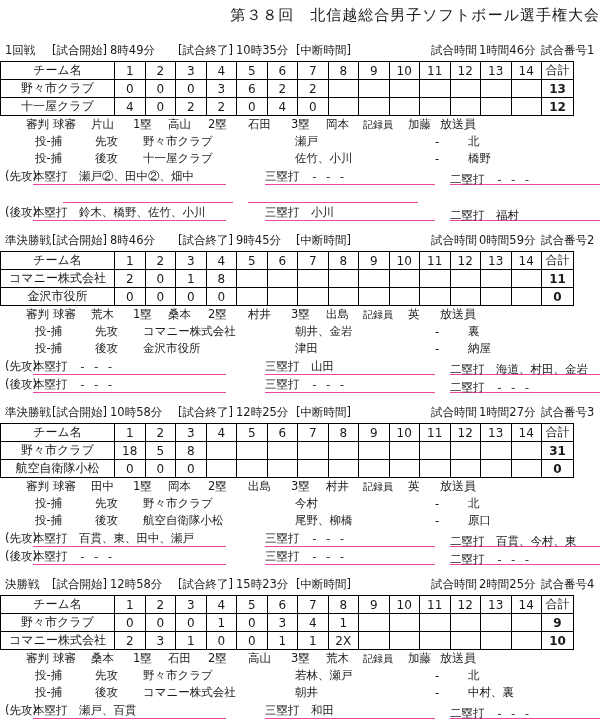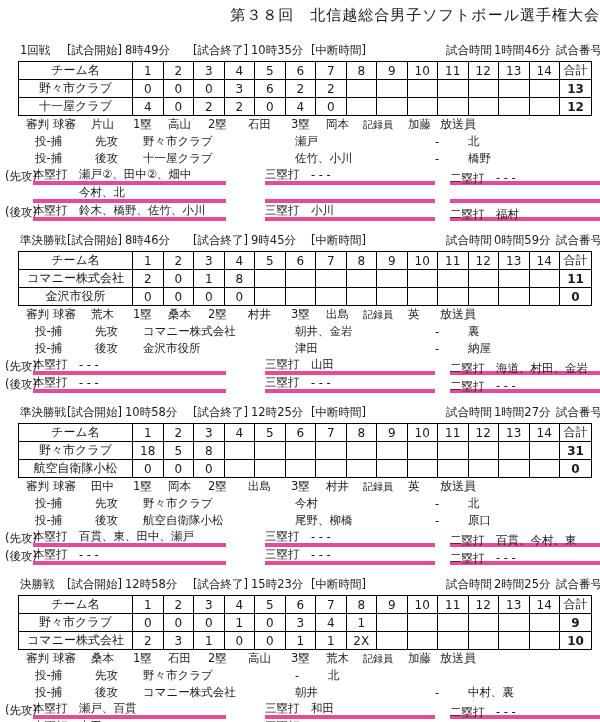--- a/index.html
+++ b/index.html
@@ -1,46 +1,46 @@
 <!DOCTYPE html>
 <html><head>
 <meta charset="utf-8">
 <style>
   html,body{margin:0;padding:0;background:#fff;}
   body{width:600px;font-family:"DejaVu Sans",sans-serif;color:#1a1a1a;-webkit-font-smoothing:antialiased;}
   .page{width:600px;padding-top:6px;}
   .title{text-align:right;font-size:15px;letter-spacing:1px;margin-bottom:18px;white-space:nowrap;}
   .game{margin-bottom:12px;}
-  .game-header{display:flex;align-items:baseline;font-size:11.5px;height:18px;padding-left:20px;white-space:nowrap;}
+  .game-header{display:flex;align-items:baseline;font-size:11.5px;height:18px;padding-left:5px;white-space:nowrap;}
   .game-header span{white-space:nowrap;overflow:visible;}
   .gh-round{width:47px;flex:none;}
   .gh-br{width:58px;flex:none;}
   .gh-start{width:68px;flex:none;}
   .gh-end{width:60px;flex:none;}
   .gh-int{width:135px;flex:none;}
   .gh-time{width:48px;flex:none;}
   .gh-dur{width:62px;flex:none;}
   .gh-no{margin-left:auto;padding-right:6px;}
   .gh-no span{display:inline;}
-  table.score{border-collapse:collapse;table-layout:fixed;width:574px;margin-left:18px;font-size:12px;border-radius:16px;}
+  table.score{border-collapse:collapse;table-layout:fixed;width:574px;font-size:12px;border-radius:16px;}
   table.score col.c-team{width:114px;}
   table.score col.c-total{width:32px;}
   table.score th,table.score td{border:1px solid #000;height:16px;text-align:center;font-weight:normal;padding:0;white-space:nowrap;overflow:hidden;}
   table.score td.total{font-weight:bold;}
   .u-row{display:flex;align-items:center;font-size:11.5px;height:17px;padding-left:26px;white-space:nowrap;}
   .u-row span{flex:none;white-space:nowrap;}
   .u1{width:27px}.u2{width:38px}.un1{width:42px}.u3{width:35px}.un2{width:40px}
   .u4{width:40px}.un3{width:43px}.u5{width:35px}.un4{width:37px}
   .u6{width:45px;font-size:10px}.un5{width:32px}.u7{font-size:12px}
   .b-row{display:flex;align-items:center;font-size:11.5px;height:17px;padding-left:35px;white-space:nowrap;gap:20px;}
   .b-row span{flex:none;white-space:nowrap;}
   .b-lbl{width:40px}.b-side{width:28px}.b-team{width:132px}.b-pitcher{width:120px}.b-dash{width:13px}
   .h-row{display:flex;align-items:stretch;font-size:11.5px;height:17px;padding-left:5px;margin-top:1px;white-space:nowrap;}
   .h-paren{width:28px;flex:none;align-self:center;}
-  .h-field{flex:none;border-bottom:4px solid #ec4899;display:flex;align-items:center;overflow:visible;}
+  .h-field{flex:none;border-bottom:1px solid #ec4899;display:flex;align-items:center;overflow:visible;font-family:Liberation Mono, monospace;}
   .h-f1{width:193px;margin-right:9px;}
   .h-f2{width:170px;margin-right:15px;margin-left:30px;}
   .h-f3{width:170px;margin-top:7px;}
   .h-lbl{width:40px;margin-right:6px;flex:none;}
   .h-val{white-space:nowrap;}
 </style>
 </head>
 <body>
 
 <div class="page">
@@ -175,24 +175,20 @@
             <span class="h-lbl">三塁打</span>
             <span class="h-val">- - -</span>
           </span>
       <span class="h-field h-f3">
             <span class="h-lbl">二塁打</span>
             <span class="h-val">- - -</span>
           </span>
     </div>
     <div class="h-row">
       <span class="h-paren"></span>
-      <span class="h-field h-f1">
-            <span class="h-lbl"></span>
-            <span class="h-val">今村、北</span>
-          </span>
       <span class="h-field h-f2"></span>
       <span class="h-field h-f3"></span>
     </div>
     <div class="h-row">
       <span class="h-paren">(後攻)</span>
       <span class="h-field h-f1">
             <span class="h-lbl">本塁打</span>
             <span class="h-val">鈴木、橋野、佐竹、小川</span>
           </span>
       <span class="h-field h-f2">
@@ -610,20 +606,21 @@
       <span class="un4">荒木</span>
       <span class="u6">記録員</span>
       <span class="un5">加藤</span>
       <span class="u7">放送員</span>
       <span class="un6"></span>
     </div>
     <div class="b-row">
       <span class="b-lbl">投-捕</span>
       <span class="b-side">先攻</span>
       <span class="b-team">野々市クラブ</span>
+      <span class="b-pitcher">若林、瀬戸</span>
       <span class="b-dash">-</span>
       <span class="b-catcher">北</span>
     </div>
     <div class="b-row">
       <span class="b-lbl">投-捕</span>
       <span class="b-side">後攻</span>
       <span class="b-team">コマニー株式会社</span>
       <span class="b-pitcher">朝井</span>
       <span class="b-dash">-</span>
       <span class="b-catcher">中村、裏</span>

